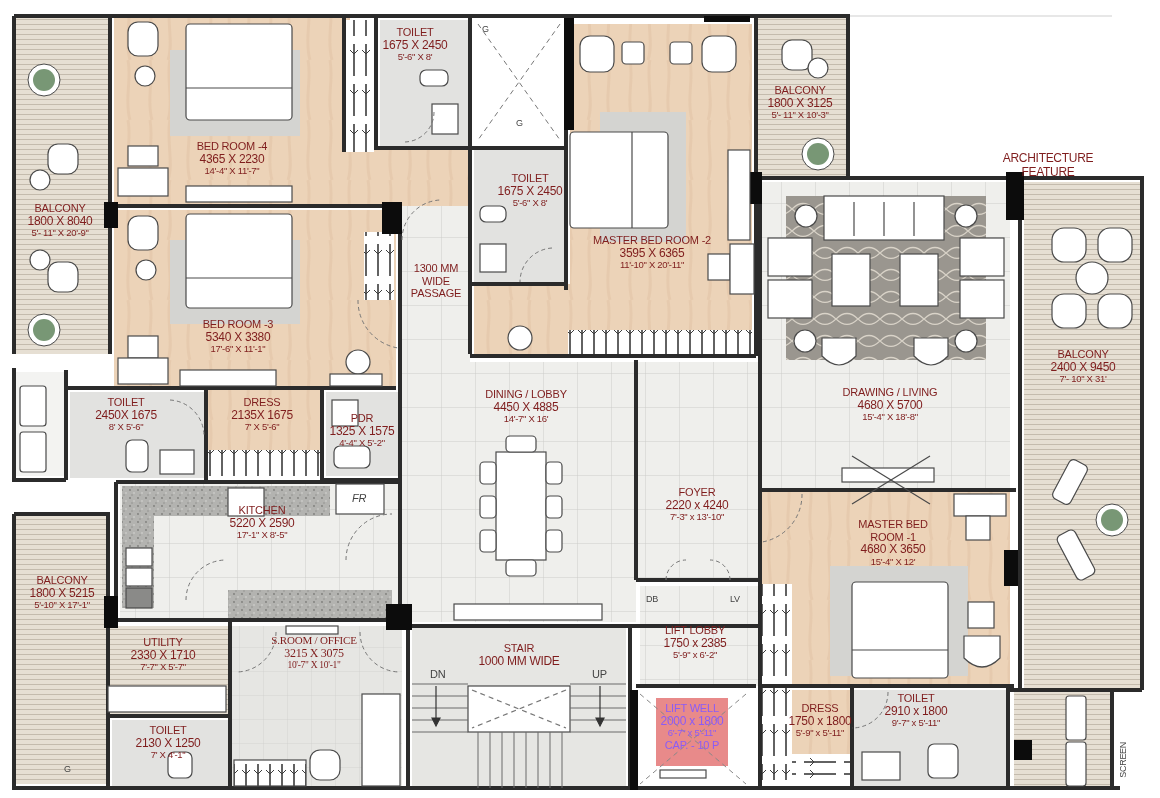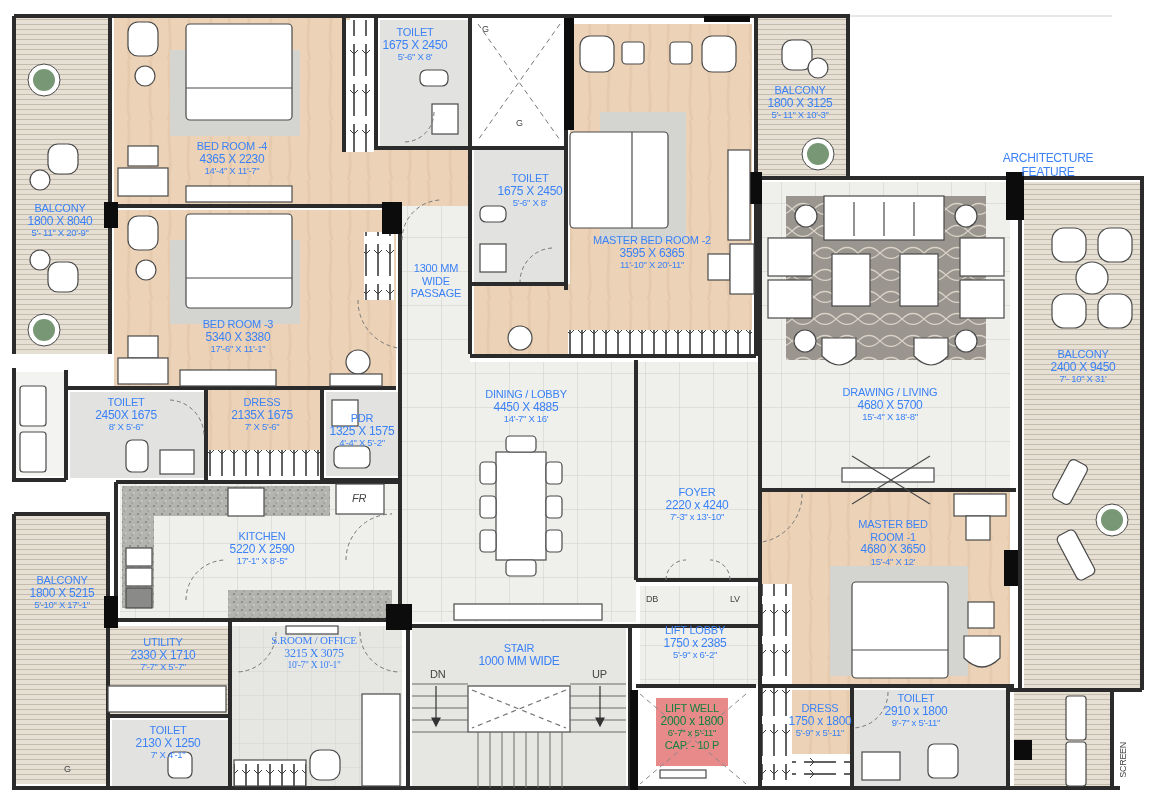--- a/index.html
+++ b/index.html
@@ -1,18 +1,18 @@
 <!DOCTYPE html>
 <html><head>
 <meta charset="utf-8">
 <style>
   html,body{margin:0;padding:0;background:#ffffff;}
   body{width:1160px;height:798px;position:relative;overflow:hidden;font-family:"Liberation Sans",sans-serif;}
   #plan{position:absolute;left:0;top:0;width:1160px;height:798px;}
-  .room-label{position:absolute;text-align:center;color:#3b82f6;font-family:"Liberation Sans",sans-serif;line-height:1.15;transform:translate(-50%,0);white-space:nowrap;}
+  .room-label{position:absolute;text-align:center;color:#7f1d1d;font-family:"Liberation Sans",sans-serif;line-height:1.15;transform:translate(-50%,0);white-space:nowrap;}
   .room-label .n{font-size:11px;letter-spacing:-0.2px;}
   .room-label .m{font-size:12px;letter-spacing:-0.3px;}
   .room-label .f{font-size:9.5px;letter-spacing:-0.3px;}
   .small-note{position:absolute;font-size:9px;color:#444;font-family:"Liberation Sans",sans-serif;letter-spacing:-0.3px;}
   .vert{writing-mode:vertical-rl;transform:rotate(180deg);}
 </style>
 </head>
 <body>
 
 <svg id="plan" width="1160" height="798" viewBox="0 0 1160 798" xmlns="http://www.w3.org/2000/svg">
@@ -434,21 +434,21 @@
 <div class="room-label" style="left:890px;top:386px;text-align:center;">
   <div class="n">DRAWING  / LIVING</div>
   <div class="m">4680 X 5700</div>
   <div class="f">15'-4" X 18'-8"</div>
 </div>
 <div class="room-label" style="left:1083px;top:348px;">
   <div class="n">BALCONY</div>
   <div class="m">2400 X 9450</div>
   <div class="f">7'- 10" X 31'</div>
 </div>
-<div class="room-label" style="left:262px;top:530px;">
+<div class="room-label" style="left:262px;top:504px;">
   <div class="n">KITCHEN</div>
   <div class="m">5220 X 2590</div>
   <div class="f">17'-1" X 8'-5"</div>
 </div>
 <div class="room-label" style="left:697px;top:486px;">
   <div class="n">FOYER</div>
   <div class="m">2220 x 4240</div>
   <div class="f">7'-3" x 13'-10"</div>
 </div>
 <div class="room-label" style="left:893px;top:518px;">
@@ -474,21 +474,21 @@
 </div>
 <div class="room-label" style="left:519px;top:642px;">
   <div class="n">STAIR</div>
   <div class="m">1000 MM WIDE</div>
 </div>
 <div class="room-label" style="left:695px;top:624px;">
   <div class="n">LIFT LOBBY</div>
   <div class="m">1750 x 2385</div>
   <div class="f">5'-9" x 6'-2"</div>
 </div>
-<div class="room-label" style="left:692px;top:702px;color:#15803d;">
+<div class="room-label" style="left:692px;top:702px;color:#8b5cf6;">
   <div class="n">LIFT WELL</div>
   <div class="m">2000 x 1800</div>
   <div class="f">6'-7" x 5'-11"</div>
   <div class="n">CAP. - 10 P</div>
 </div>
 <div class="room-label" style="left:820px;top:702px;">
   <div class="n">DRESS</div>
   <div class="m">1750 x 1800</div>
   <div class="f">5'-9" x 5'-11"</div>
 </div>

